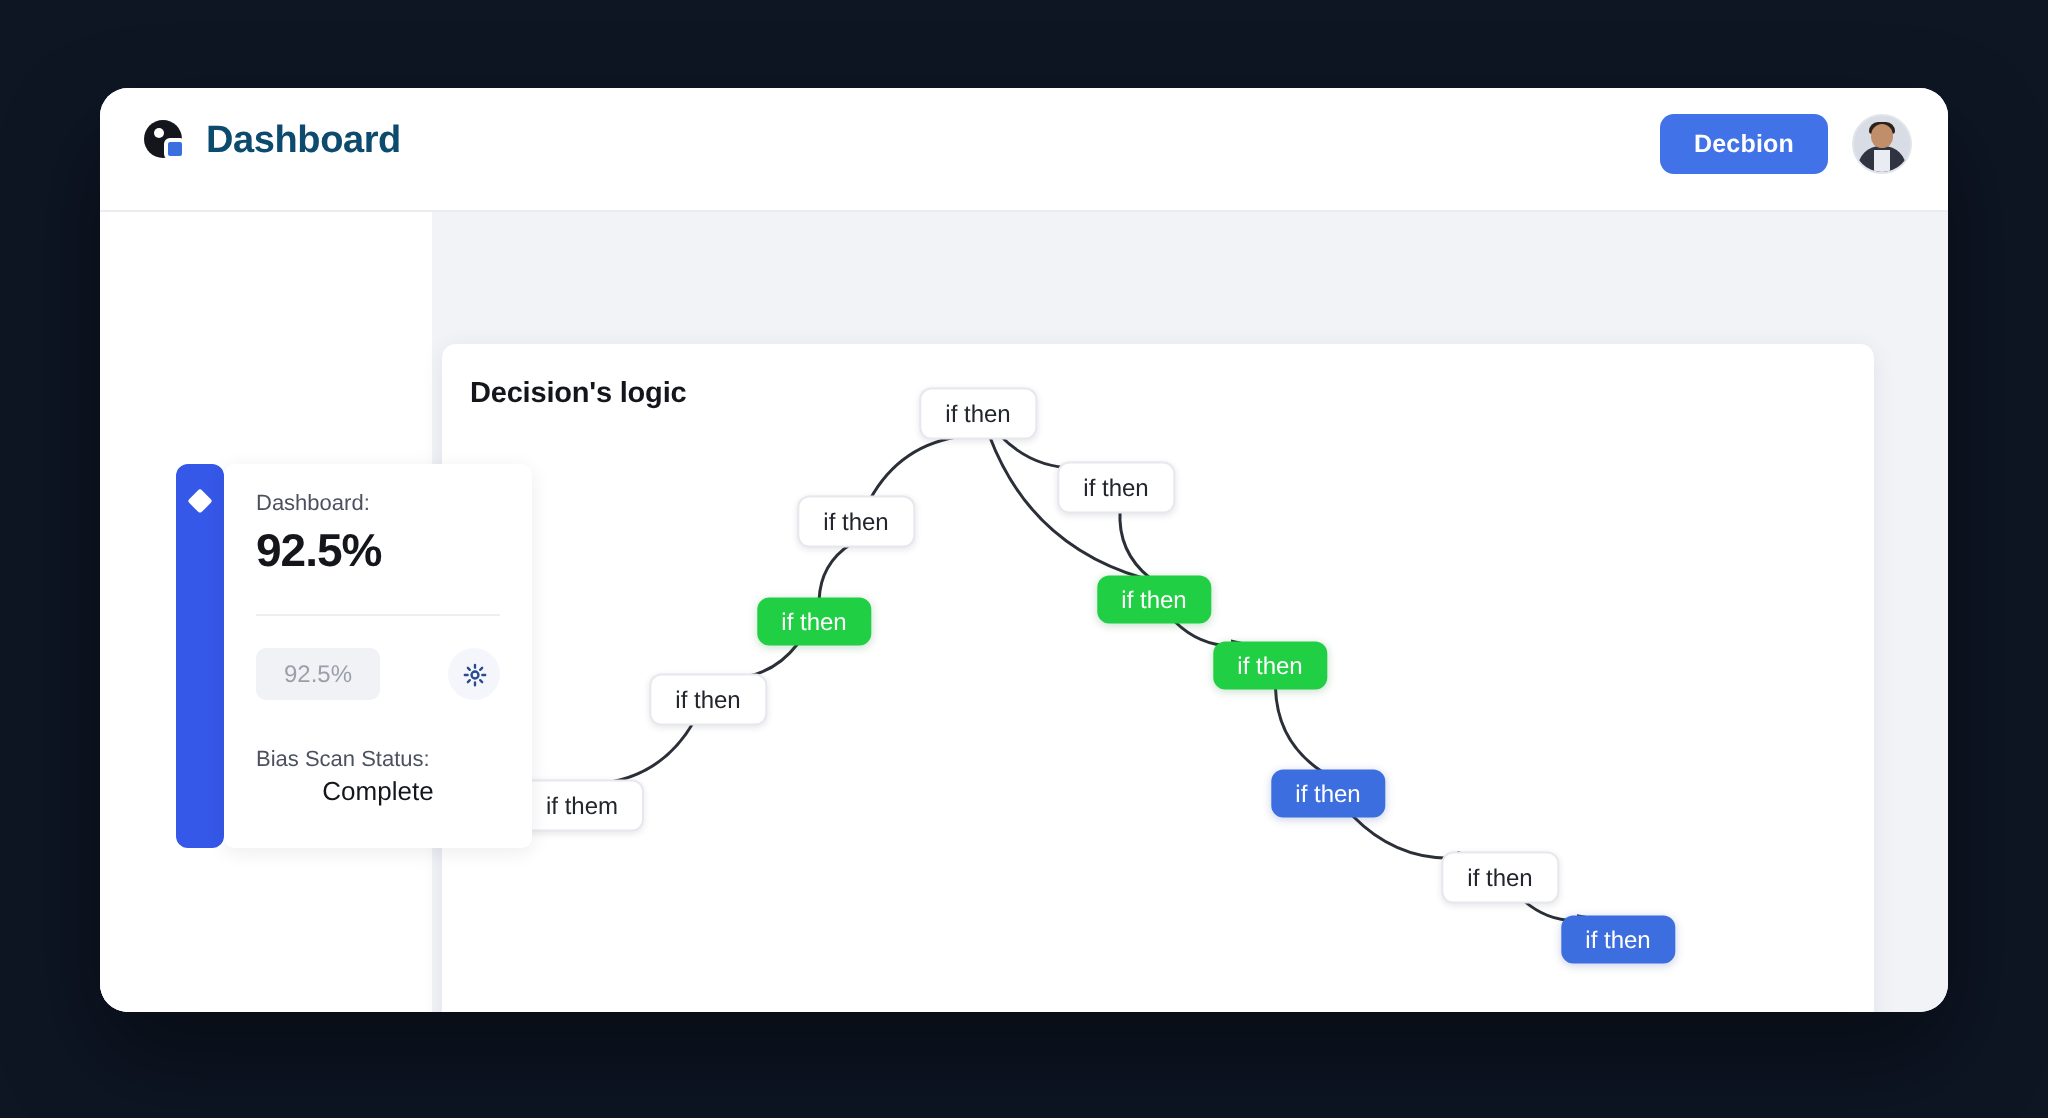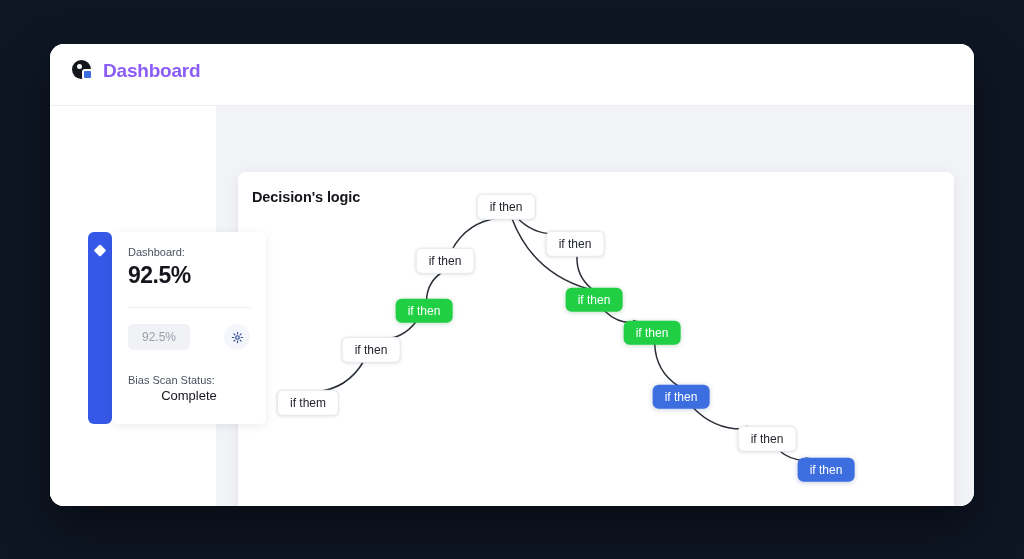--- a/index.html
+++ b/index.html
@@ -72,21 +72,21 @@
     left: 10px; top: 9px;
     width: 11px; height: 11px;
     border-radius: 3px;
     background: #3b6fe0;
     border: 2px solid #ffffff;
     box-sizing: border-box;
   }
   .brand-title {
     font-size: 19px;
     font-weight: 600;
-    color: #8b5cf6;
+    color: #0c4a6e;
     letter-spacing: -0.2px;
   }
 
   .topbar-right {
     position: absolute;
     right: 18px; top: 13px;
     display: flex;
     align-items: center;
     gap: 12px;
   }
@@ -243,21 +243,21 @@
   .status-value {
     font-size: 13px;
     color: #14161c;
     margin: 0;
     text-align: center;
   }
 
   
   .canvas-card {
     position: absolute;
-    left: 188px; top: 66px;
+    left: 171px; top: 66px;
     width: 716px;
     height: 354px;
     background: #ffffff;
     border-radius: 7px;
     box-shadow: 0 2px 12px rgba(20,30,60,0.07);
     overflow: hidden;
   }
   .canvas-title {
     position: absolute;
     left: 14px; top: 17px;
@@ -321,20 +321,29 @@
 
       <div class="brand">
         <span class="logo-mark">
           <span class="logo-circle"></span>
           <span class="logo-dot"></span>
           <span class="logo-square"></span>
         </span>
         <span class="brand-title">Dashboard</span>
       </div>
 
+      <div class="topbar-right">
+        <button class="primary-btn">Decbion</button>
+        <div class="avatar">
+          <span class="body"></span>
+          <span class="shirt"></span>
+          <span class="hair"></span>
+          <span class="head"></span>
+        </div>
+      </div>
     </div>
 
     <div class="page-body">
 
       <div class="left-rail"></div>
 
       <div class="accent-tab">
         <span class="accent-diamond"></span>
       </div>
 

